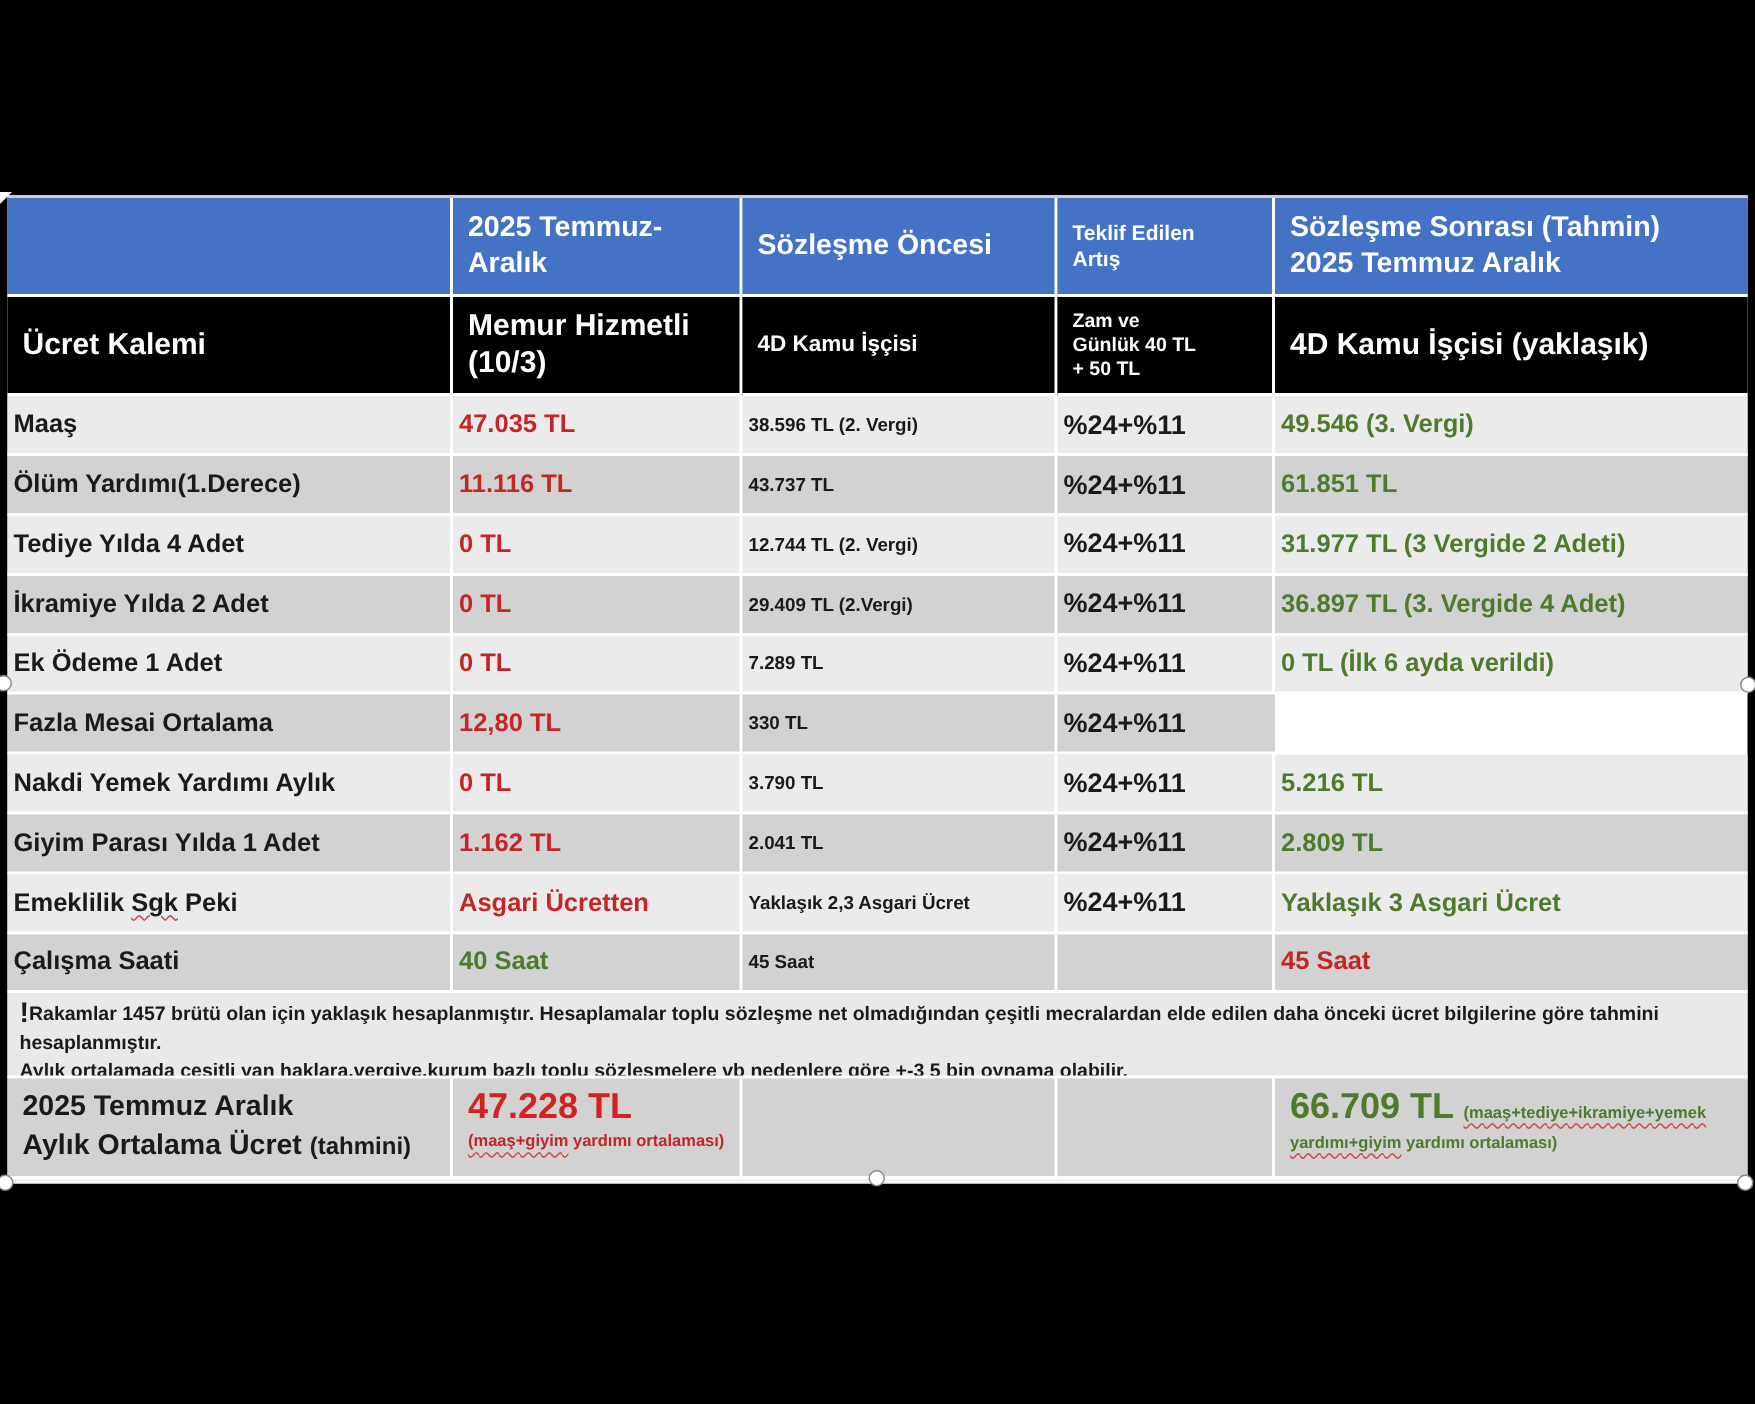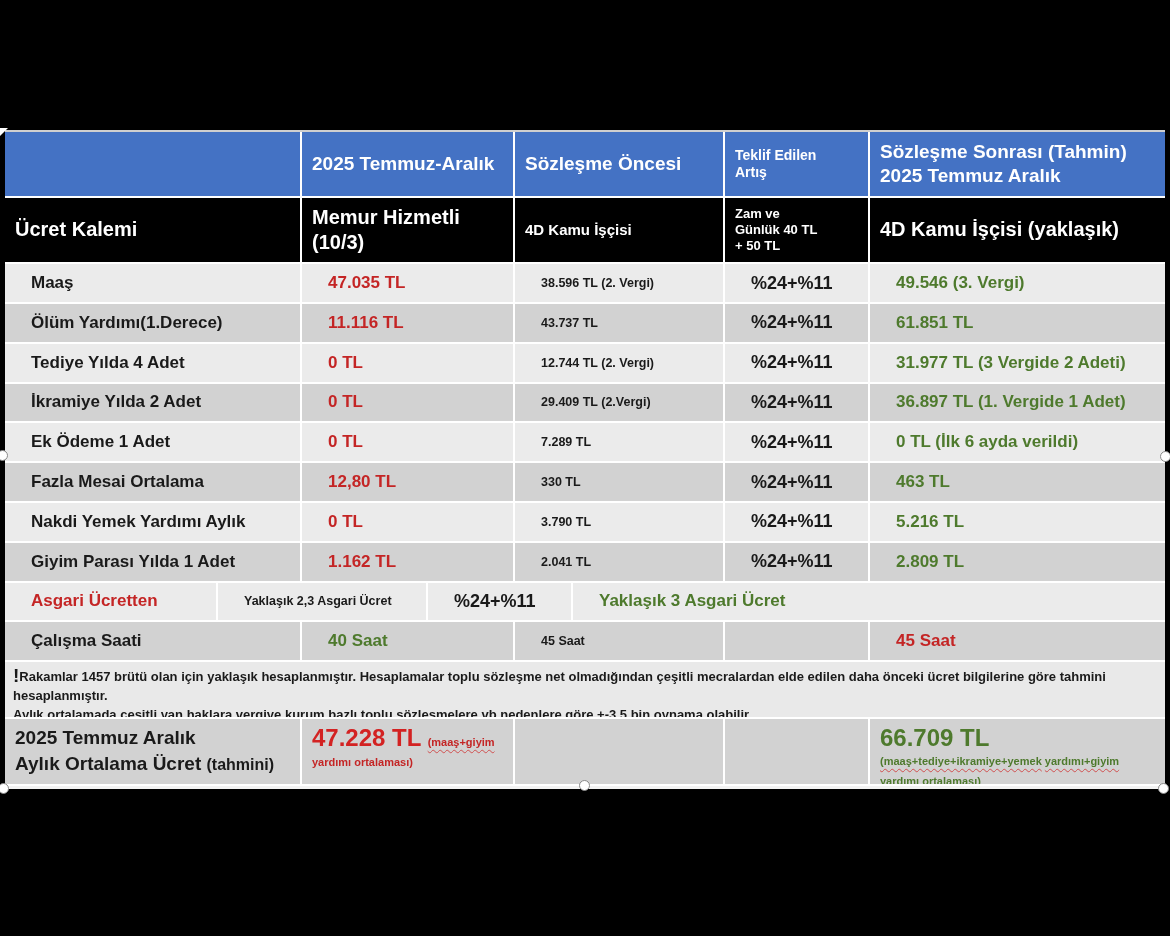--- a/index.html
+++ b/index.html
@@ -8,42 +8,42 @@
   .canvas { position:absolute; left:0; top:0; width:1170px; height:936px; background:#000; }
 
   .table { position:absolute; left:5px; top:130px; width:1160px; height:659px;
            background:#fff; border-top:2px solid #cfcfcf; border-bottom:3px solid #f2f2f2;
            display:flex; flex-direction:column; }
 
   .row { display:flex; width:100%; }
   .cell { border-right:2px solid #fff; border-bottom:2px solid #fff; overflow:hidden; }
   .cell:last-child { border-right:none; }
 
-  .c1 { width:297px; } .c2 { width:213px; } .c3 { width:210px; } .c4 { width:145px; }
+  .c1 { width:297px; } .c2 { width:193px; } .c3 { width:210px; } .c4 { width:145px; }
   .c5 { flex:1; }
 
   
   .hdr-blue { height:66px; }
   .hdr-blue .cell { background:#4472c4; color:#fff; font-weight:bold;
                     display:flex; flex-direction:column; justify-content:center;
                     padding-left:10px; }
   .hdr-blue .t-lg { font-size:19px; line-height:24px; }
   .hdr-blue .t-sm { font-size:14px; line-height:17px; }
 
   .hdr-black { height:67px; }
   .hdr-black .cell { background:#000; color:#fff; font-weight:bold;
                      display:flex; flex-direction:column; justify-content:center;
                      padding-left:10px; }
   .hdr-black .t-xl { font-size:20px; line-height:25px; }
   .hdr-black .t-md { font-size:15px; line-height:18px; }
   .hdr-black .t-sm { font-size:13px; line-height:16px; }
 
   
   .body-row { height:40px; }
-  .body-row .cell { display:flex; align-items:center; padding-left:26px; }
+  .body-row .cell { display:flex; align-items:center; padding-left:4px; }
   .bg-light .cell { background:#ebebeb; }
   .bg-dark  .cell { background:#d2d2d2; }
   .lbl  { font-weight:bold; font-size:17px; color:#1a1a1a; }
   .val2 { font-weight:bold; font-size:17px; }
   .val3 { font-weight:bold; font-size:12.5px; color:#1a1a1a; }
   .val4 { font-weight:bold; font-size:18px; color:#1a1a1a; }
   .val5 { font-weight:bold; font-size:17px; }
   .red   { color:#c42525; }
   .green { color:#4e7a2d; }
 
@@ -182,21 +182,21 @@
       <div class="cell c2">
           <span class="val2 red">0 TL</span>
         </div>
       <div class="cell c3">
           <span class="val3">29.409 TL (2.Vergi)</span>
         </div>
       <div class="cell c4">
           <span class="val4">%24+%11</span>
         </div>
       <div class="cell c5">
-          <span class="val5 green">36.897 TL (1. Vergide 1 Adet)</span>
+          <span class="val5 green">36.897 TL (3. Vergide 4 Adet)</span>
         </div>
     </div>
 
     <div class="row body-row bg-light">
       <div class="cell c1">
           <span class="lbl">Ek Ödeme 1 Adet</span>
         </div>
       <div class="cell c2">
           <span class="val2 red">0 TL</span>
         </div>
@@ -217,23 +217,20 @@
         </div>
       <div class="cell c2">
           <span class="val2 red">12,80 TL</span>
         </div>
       <div class="cell c3">
           <span class="val3">330 TL</span>
         </div>
       <div class="cell c4">
           <span class="val4">%24+%11</span>
         </div>
-      <div class="cell c5">
-          <span class="val5 green">463 TL</span>
-        </div>
     </div>
 
     <div class="row body-row bg-light">
       <div class="cell c1">
           <span class="lbl">Nakdi Yemek Yardımı Aylık</span>
         </div>
       <div class="cell c2">
           <span class="val2 red">0 TL</span>
         </div>
       <div class="cell c3">
@@ -259,20 +256,23 @@
         </div>
       <div class="cell c4">
           <span class="val4">%24+%11</span>
         </div>
       <div class="cell c5">
           <span class="val5 green">2.809 TL</span>
         </div>
     </div>
 
     <div class="row body-row bg-light">
+      <div class="cell c1">
+        <span class="lbl"><span>Emeklilik </span><span class="wavy">Sgk</span><span> Peki</span></span>
+      </div>
       <div class="cell c2">
           <span class="val2 red">Asgari Ücretten</span>
         </div>
       <div class="cell c3">
           <span class="val3">Yaklaşık 2,3 Asgari Ücret</span>
         </div>
       <div class="cell c4">
           <span class="val4">%24+%11</span>
         </div>
       <div class="cell c5">

